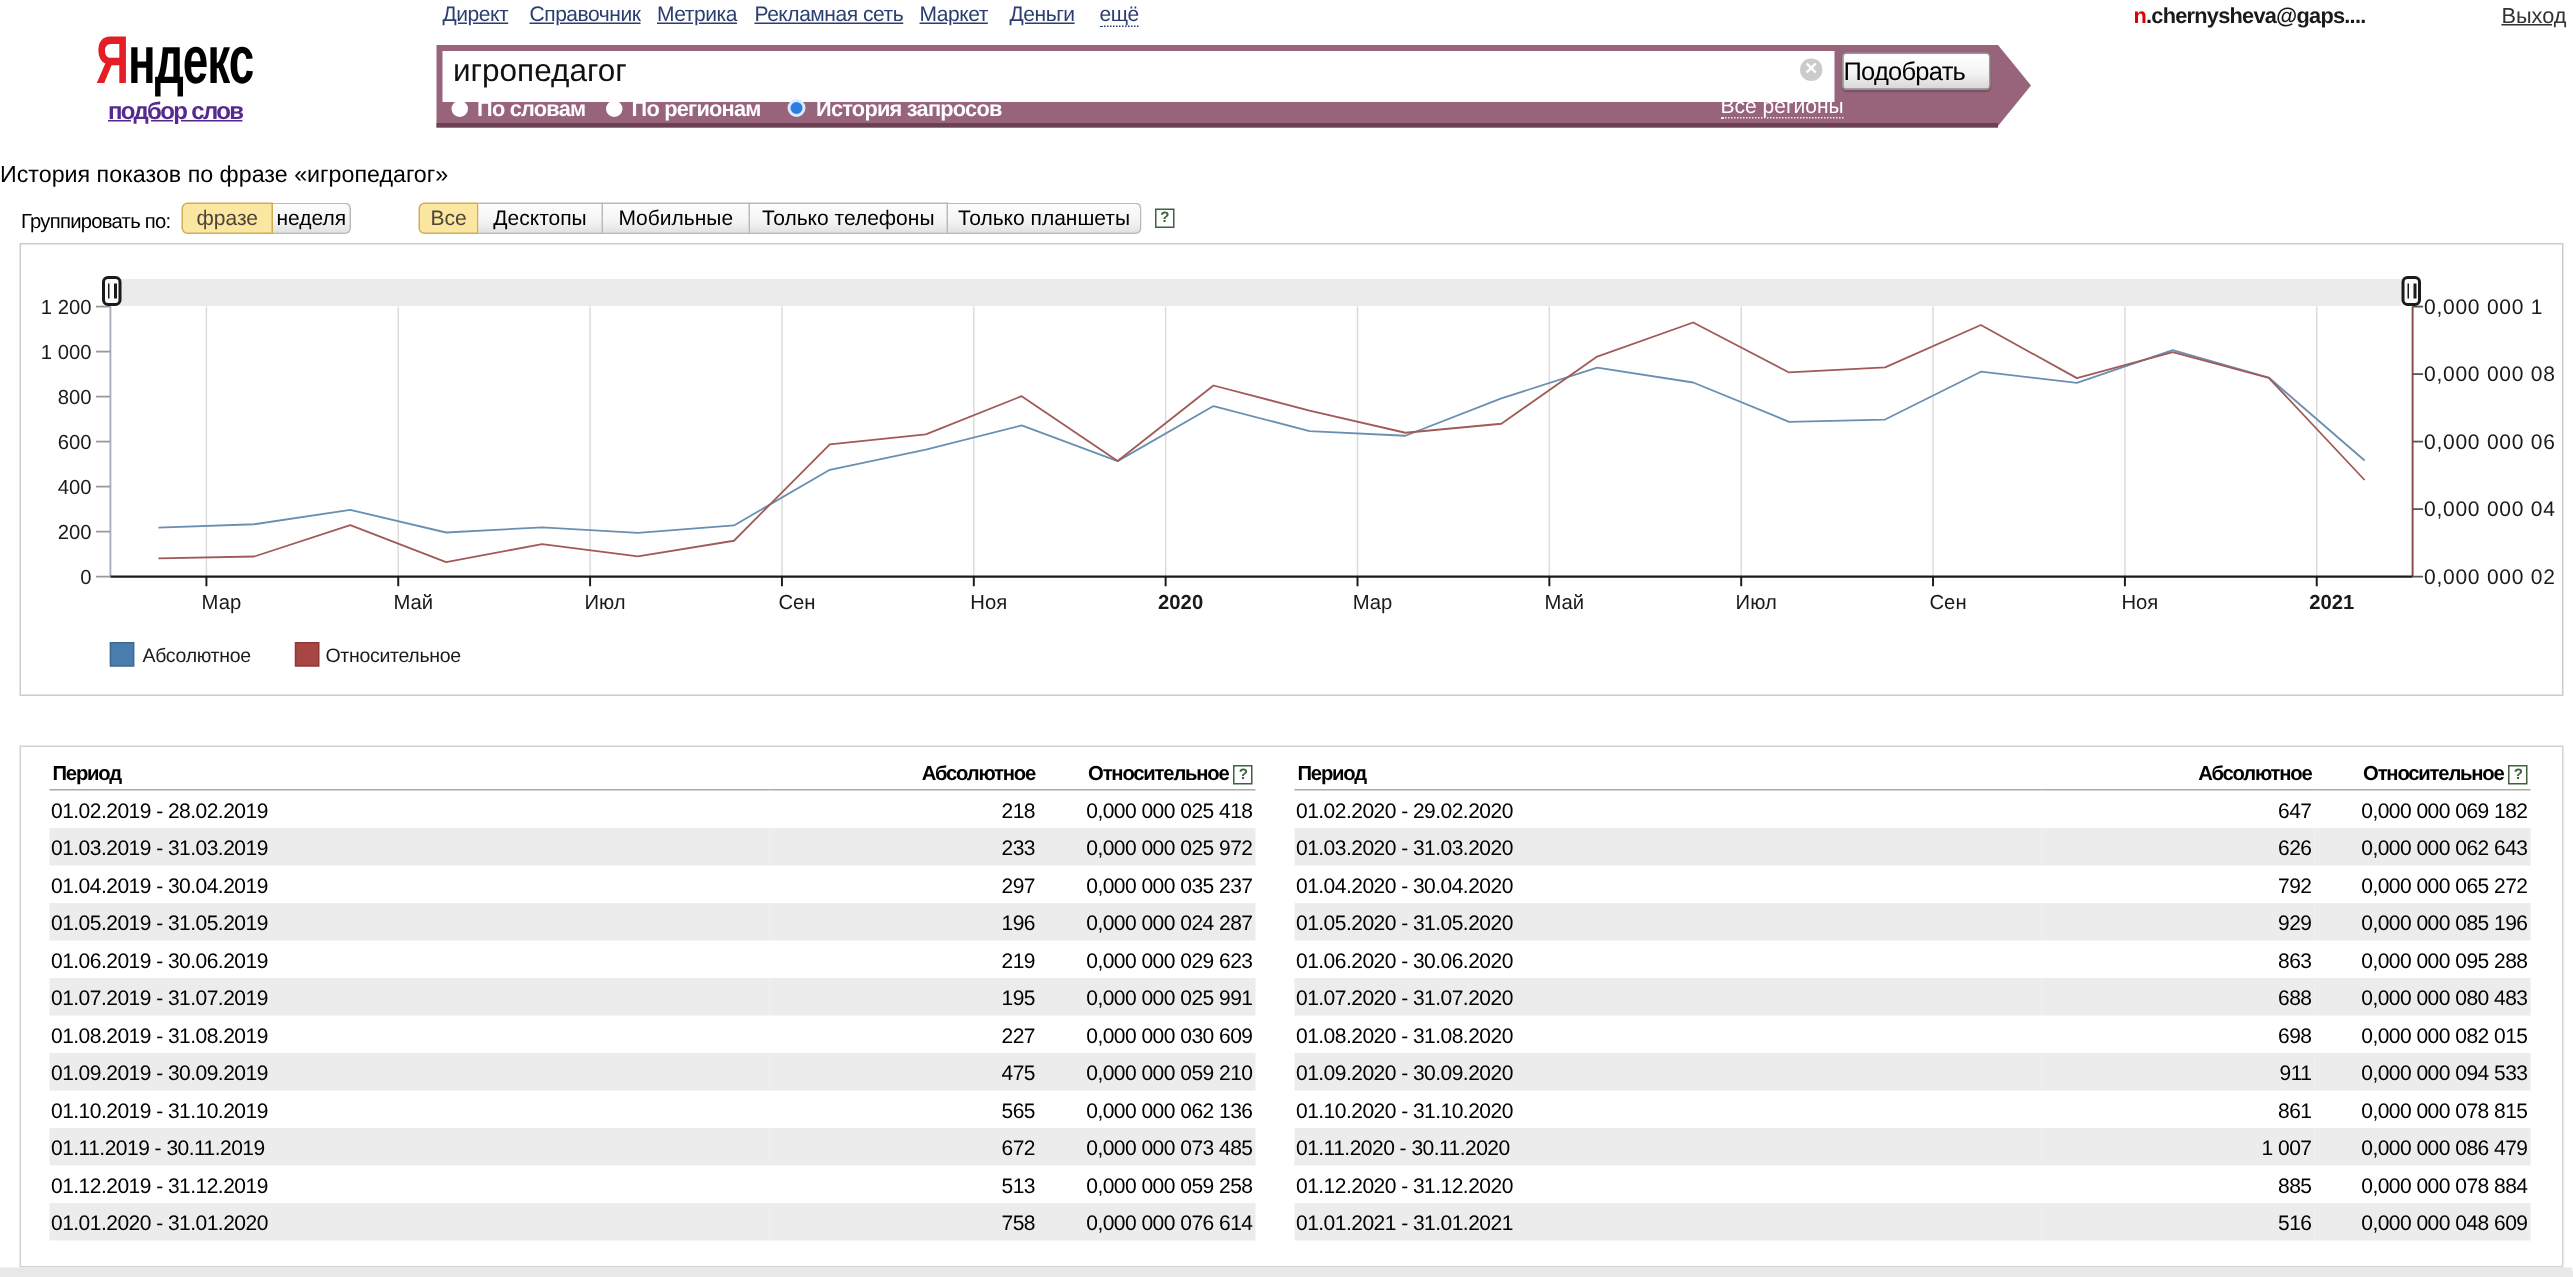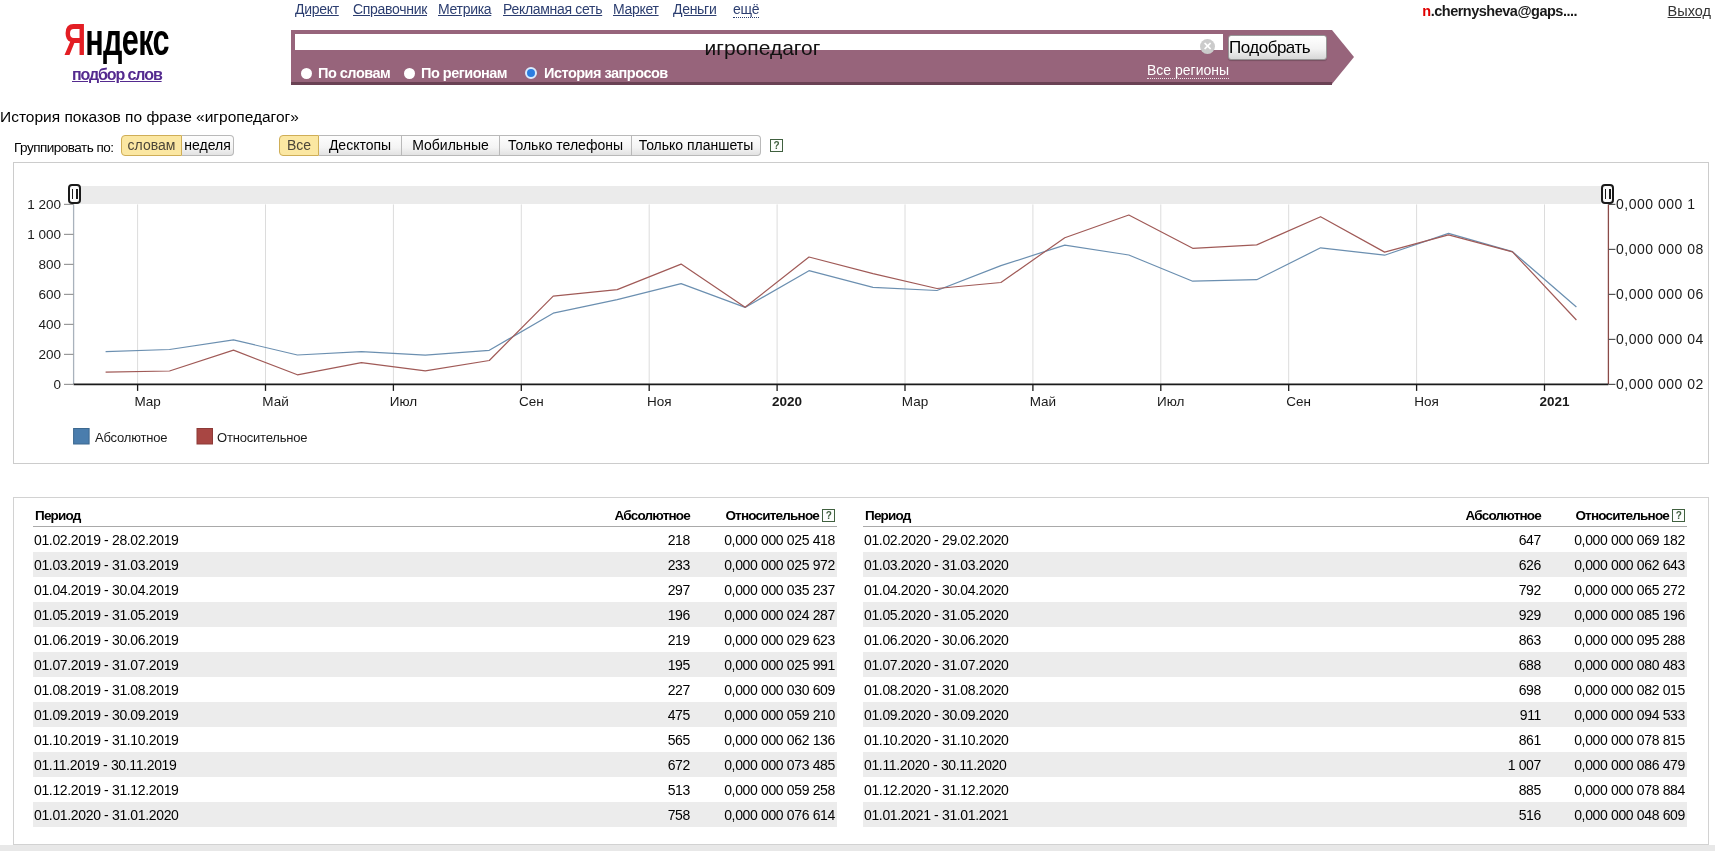--- a/index.html
+++ b/index.html
@@ -12,22 +12,22 @@
 #logo{position:absolute;left:64px;top:17px;font-size:45px;line-height:45px;font-weight:bold;
   letter-spacing:-1px;transform:scaleX(.68);transform-origin:0 0;white-space:nowrap;}
 #logo .ya{color:#e31e24;}
 #podbor{position:absolute;left:72px;top:66px;font-size:16px;font-weight:bold;color:#542a8f;letter-spacing:-1.1px;}
 
 #banner{position:absolute;left:291px;top:30px;width:1041px;height:52px;
   background:#97647b;border-bottom:3px solid #6a4254;}
 #banner-tip{position:absolute;left:1332px;top:30px;width:0;height:0;
   border-top:27.5px solid transparent;border-bottom:27.5px solid transparent;
   border-left:22px solid #97647b;}
-#sinput{position:absolute;left:4px;top:4px;width:921px;height:16px;background:#fff;
-  font-size:21px;line-height:27px;padding-left:7px;color:#111;text-align:center;}
+#sinput{position:absolute;left:4px;top:4px;width:921px;height:34px;background:#fff;
+  font-size:21px;line-height:27px;padding-left:7px;color:#111;}
 #clearx{position:absolute;left:909px;top:9px;width:15px;height:15px;border-radius:50%;
   background:#cbcbcb;color:#fff;font-size:11px;font-weight:bold;line-height:15px;
   text-align:center;}
 #btn-podobrat{position:absolute;left:937px;top:5px;width:97px;height:23px;
   background:linear-gradient(#ffffff,#f3f3f3 55%,#d8d8d8);border:1px solid #979797;
   border-radius:3px;font-size:17px;letter-spacing:-0.5px;text-align:left;line-height:23px;color:#000;
   box-shadow:0 1px 1px rgba(0,0,0,.2);}
 .radio-item{position:absolute;top:35px;height:14px;white-space:nowrap;color:#fff;
   font-size:14.5px;letter-spacing:-0.5px;font-weight:bold;}
 .rdot{display:inline-block;width:11px;height:11px;border-radius:50%;background:#fff;
@@ -94,21 +94,21 @@
   <span class="radio-item" style="left:10px"><span class="rdot"></span>По словам</span>
   <span class="radio-item" style="left:113px"><span class="rdot"></span>По регионам</span>
   <span class="radio-item" style="left:234px"><span class="rdot sel"></span>История запросов</span>
   <span id="allreg">Все регионы</span>
 </div>
 <div id="banner-tip"></div>
 
 <div id="h1">История показов по фразе «игропедагог»</div>
 <div id="groupby">Группировать по:</div>
 <div class="btnrow" style="left:121px">
-  <div class="gbtn first sel" style="width:61px">словам</div>
+  <div class="gbtn first sel" style="width:61px">фразе</div>
   <div class="gbtn last" style="width:52px">неделя</div>
 </div>
 <div class="btnrow" style="left:279px">
   <div class="gbtn first sel" style="width:40px">Все</div>
   <div class="gbtn" style="width:83px">Десктопы</div>
   <div class="gbtn" style="width:98px">Мобильные</div>
   <div class="gbtn" style="width:132px">Только телефоны</div>
   <div class="gbtn last" style="width:129px">Только планшеты</div>
 </div>
 <span class="qicon" style="position:absolute;left:770px;top:139px">?</span>

